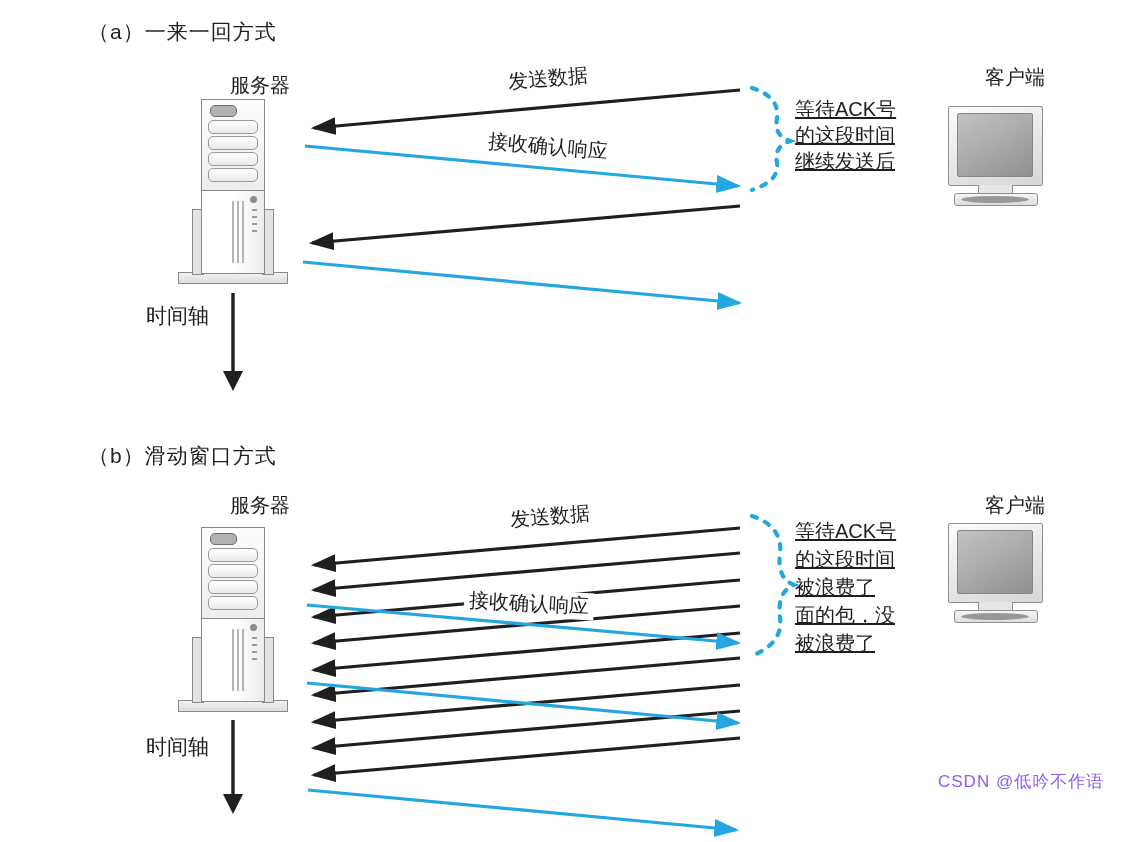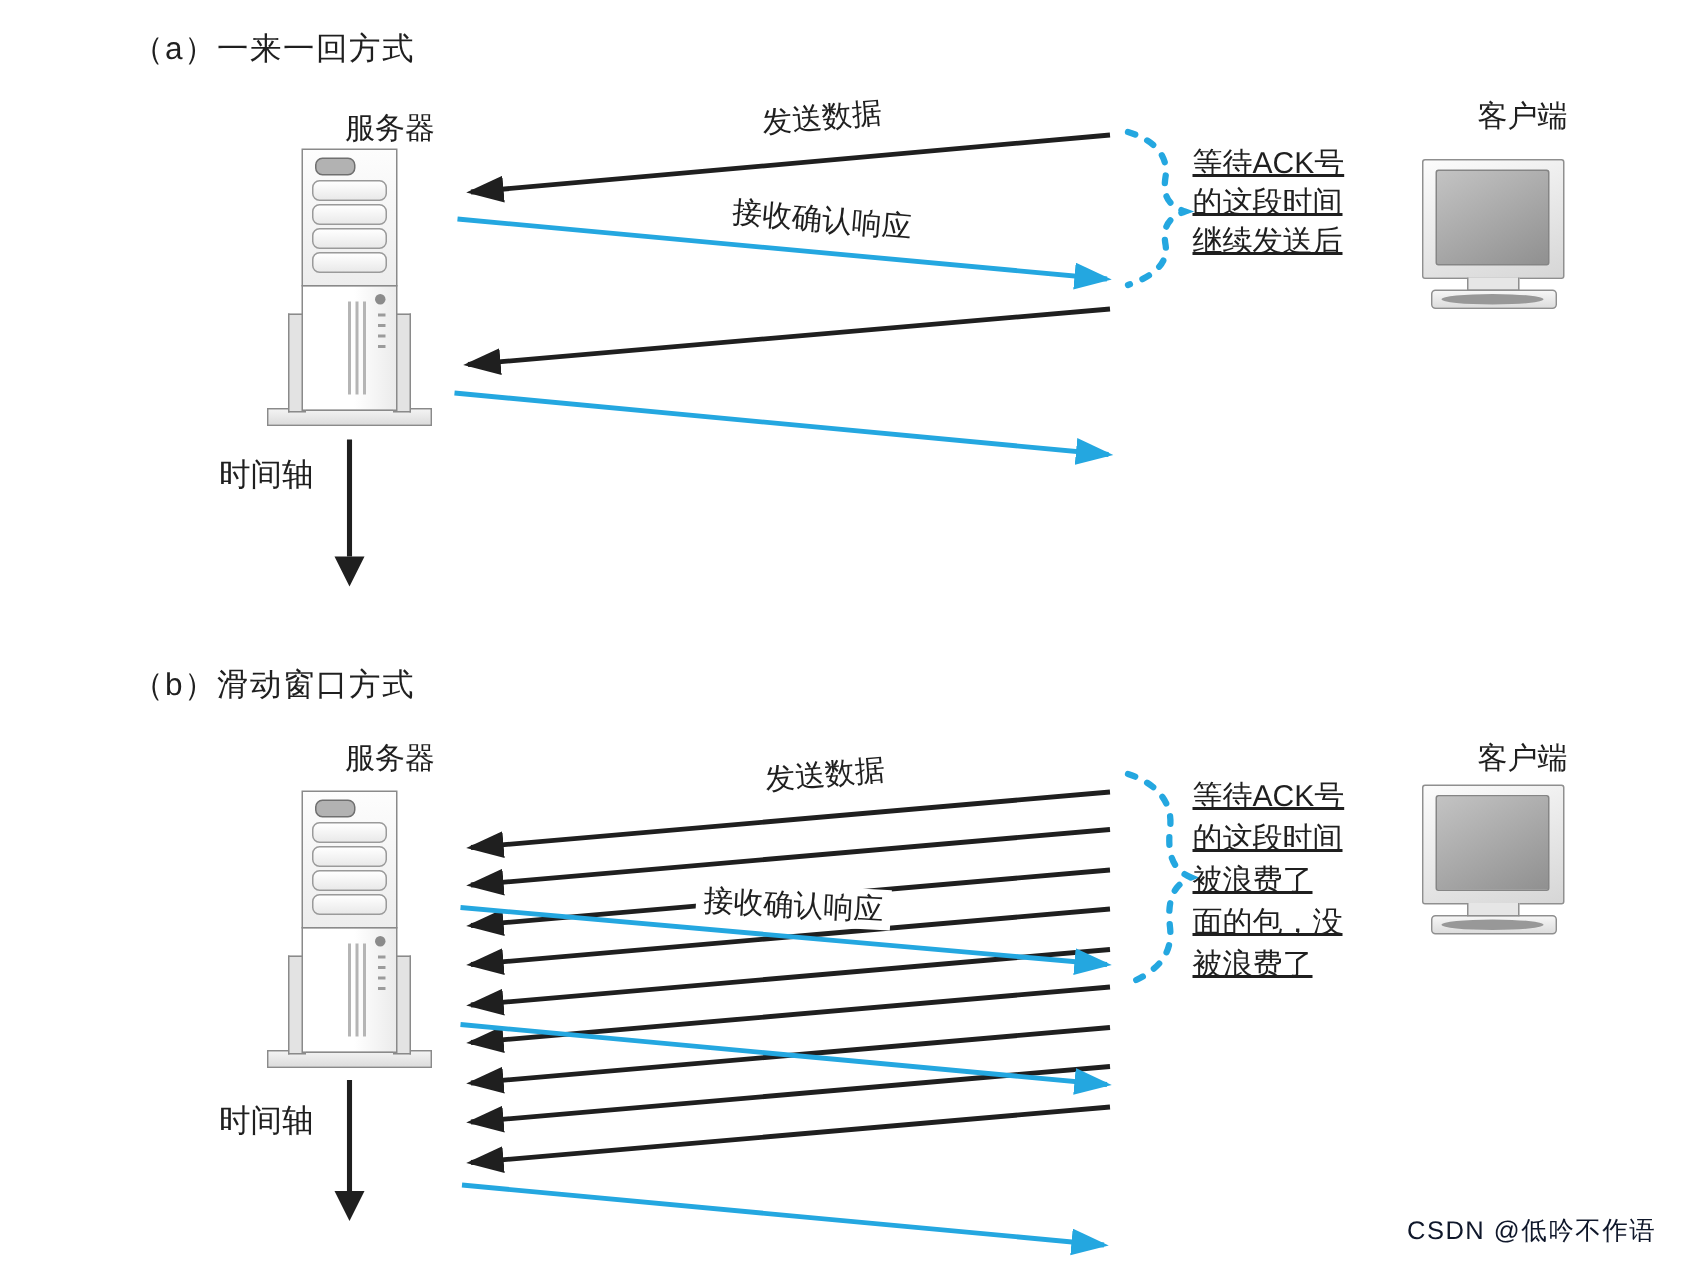--- a/index.html
+++ b/index.html
@@ -25,21 +25,21 @@
   #ack-label-b {left:464px;top:590px;transform:rotate(3deg);}
 
   .note{font-size:20px;white-space:nowrap;text-decoration:underline;}
   #note-a{left:795px;top:96px;line-height:26px;}
   #note-b{left:795px;top:517px;line-height:28px;}
 
   .time-label{font-size:21px;white-space:nowrap;}
   #time-label-a{left:146px;top:302px;}
   #time-label-b{left:146px;top:733px;}
 
-  .watermark{left:938px;top:809px;font-size:17px;color:#0f172a;letter-spacing:1px;}
+  .watermark{left:938px;top:770px;font-size:17px;color:#8b5cf6;letter-spacing:1px;}
 
   
   .server{width:113px;height:185px;}
   #server-a{left:177px;top:99px;}
   #server-b{left:177px;top:527px;}
   .server>div{position:absolute;box-sizing:border-box;}
   .server .base{left:1px;bottom:0;width:110px;height:12px;background:linear-gradient(#f3f3f3,#dcdcdc);border:1.5px solid #8a8a8a;}
   .server .flange-l{left:15px;top:110px;width:12px;height:66px;background:#e3e3e3;border:1.5px solid #8a8a8a;border-right:none;}
   .server .flange-r{left:85px;top:110px;width:12px;height:66px;background:#e3e3e3;border:1.5px solid #8a8a8a;border-left:none;}
   .server .cab-top{left:24px;top:0;width:64px;height:92px;background:linear-gradient(#fdfdfd,#ededed);border:1.5px solid #8a8a8a;}

